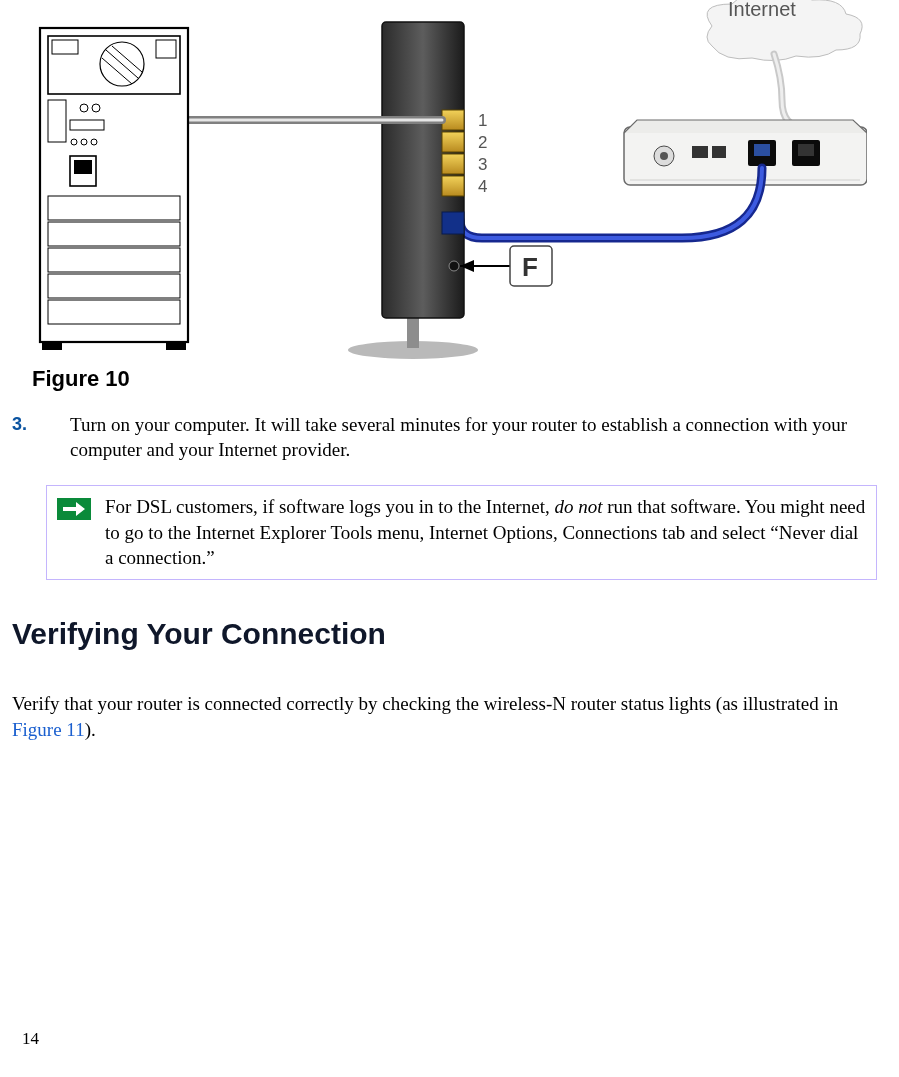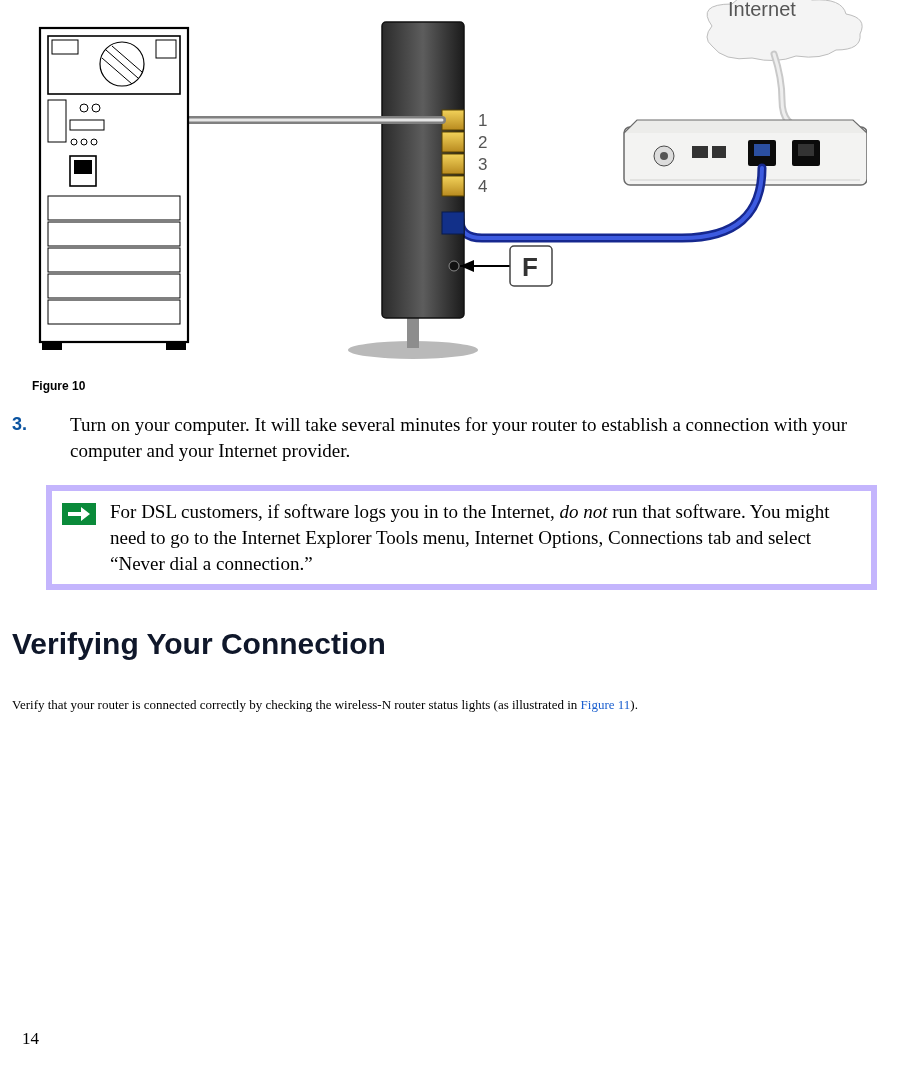--- a/index.html
+++ b/index.html
@@ -25,42 +25,42 @@
   .diagram-wrap {
     height: 360px;
     width: 100%;
     position: relative;
     flex-shrink: 0;
   }
   svg { display: block; }
   .caption {
     font-family: Arial, Helvetica, sans-serif;
     font-weight: bold;
-    font-size: 12px;
-    margin: 18px 0 14px 20px;
+    font-size: 22px;
+    margin: 4px 0 14px 20px;
   }
   .step {
     display: flex;
     margin: 4px 0 14px 0;
   }
   .step-num {
     color: #0a53a0;
     font-weight: bold;
     font-family: Arial, Helvetica, sans-serif;
     font-size: 18px;
     width: 34px;
     flex-shrink: 0;
   }
   .step-text {
     flex: 1;
     font-size: 19px;
     margin-left: 24px;
   }
   .note-box {
-    border: 6px solid #c4b5fd;
+    border: 1px solid #c4b5fd;
     margin: 8px 0 22px 34px;
     display: flex;
     align-items: flex-start;
     padding: 8px 10px;
   }
   .note-icon {
     width: 34px;
     height: 22px;
     background: #0a8a3a;
     flex-shrink: 0;
@@ -74,21 +74,21 @@
     font-size: 19px;
   }
   .note-text .em { font-style: italic; }
   h1.section {
     font-family: Arial, Helvetica, sans-serif;
     font-weight: bold;
     color: #0f172a;
     font-size: 30px;
     margin: 12px 0 18px 0;
   }
-  .body-text { font-size: 13px; }
+  .body-text { font-size: 19px; }
   .link { color: #1a5fcf; }
   .footer {
     position: absolute;
     bottom: 26px;
     left: 22px;
     right: 22px;
     display: flex;
     justify-content: space-between;
     font-size: 17px;
     gap: 41px;

